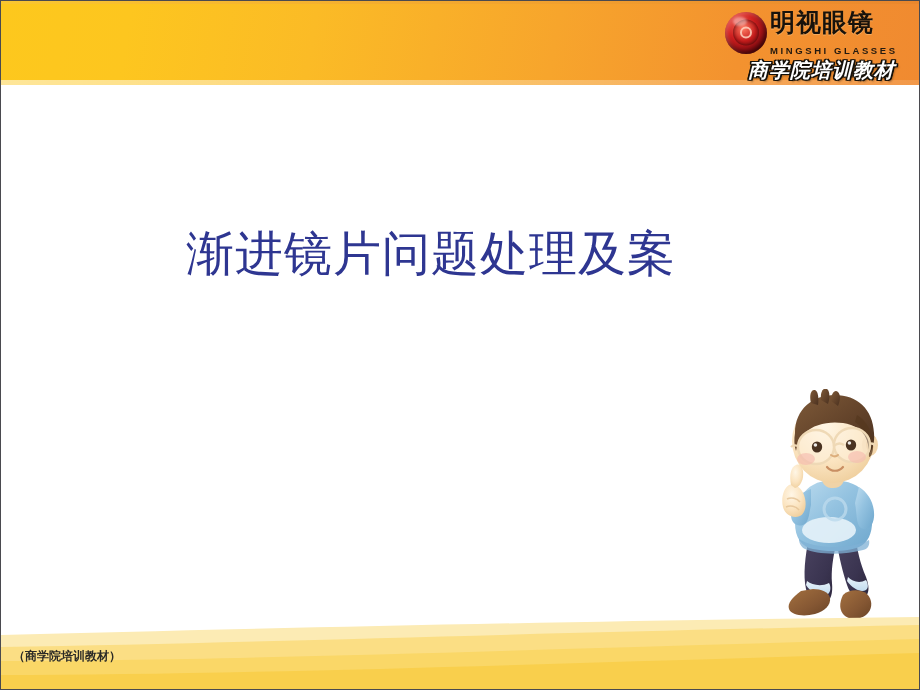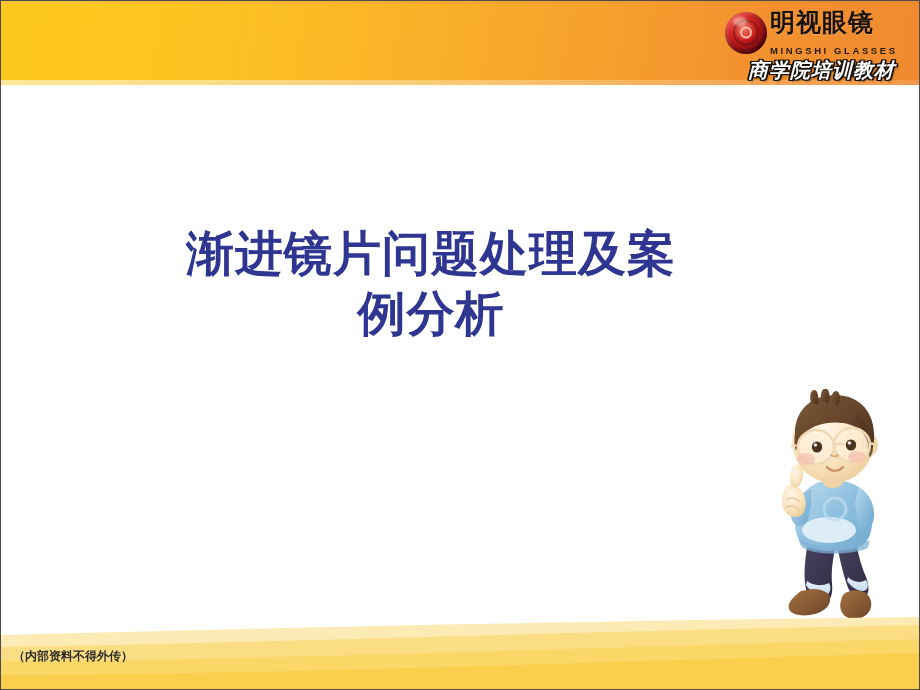--- a/index.html
+++ b/index.html
@@ -169,21 +169,21 @@
     position: absolute;
     left: 120px;
     top: 222px;
     width: 620px;
     text-align: center;
     color: #2e3691;
   }
   .title-line {
     font-family: "DejaVu Serif", "Liberation Serif", serif;
     font-size: 48px;
-    font-weight: 700;
+    font-weight: 400;
     line-height: 1.26;
     letter-spacing: 1px;
     color: #2e3691;
     white-space: nowrap;
   }
 
   
   .mascot {
     position: absolute;
     left: 772px;
@@ -236,21 +236,20 @@
           <span class="logo-en">MINGSHI GLASSES</span>
         </span>
       </div>
       <div class="logo-banner">商学院培训教材</div>
     </div>
   </div>
   <div class="header-rule"></div>
 
   <div class="title-block">
     <div class="title-line">渐进镜片问题处理及案</div>
-    <div class="title-line">例分析</div>
   </div>
 
   <div class="mascot">
     <svg width="128" height="238" viewBox="0 0 128 238" xmlns="http://www.w3.org/2000/svg">
       <defs>
         <radialGradient id="skin" cx="40%" cy="32%" r="72%">
           <stop offset="0%" stop-color="#fff6e6"></stop>
           <stop offset="60%" stop-color="#fbe4c0"></stop>
           <stop offset="100%" stop-color="#efcf9e"></stop>
         </radialGradient>
@@ -348,16 +347,16 @@
     </svg>
   </div>
 
   <div class="bottom-band">
     <svg width="920" height="72" viewBox="0 0 920 72" preserveAspectRatio="none" xmlns="http://www.w3.org/2000/svg">
       <path d="M0 18 C240 12 560 4 920 0 L920 72 L0 72 Z" fill="#fcebb4"></path>
       <path d="M0 30 C250 26 520 16 920 8 L920 72 L0 72 Z" fill="#fbde84"></path>
       <path d="M0 44 C230 44 600 30 920 22 L920 72 L0 72 Z" fill="#fad767"></path>
       <path d="M0 58 C260 58 620 44 920 36 L920 72 L0 72 Z" fill="#f9cf4c"></path>
     </svg>
-    <div class="footer-note">（内部资料不得外传）</div>
+    <div class="footer-note">（商学院培训教材）</div>
   </div>
 
 </div>
 
 </body></html>

